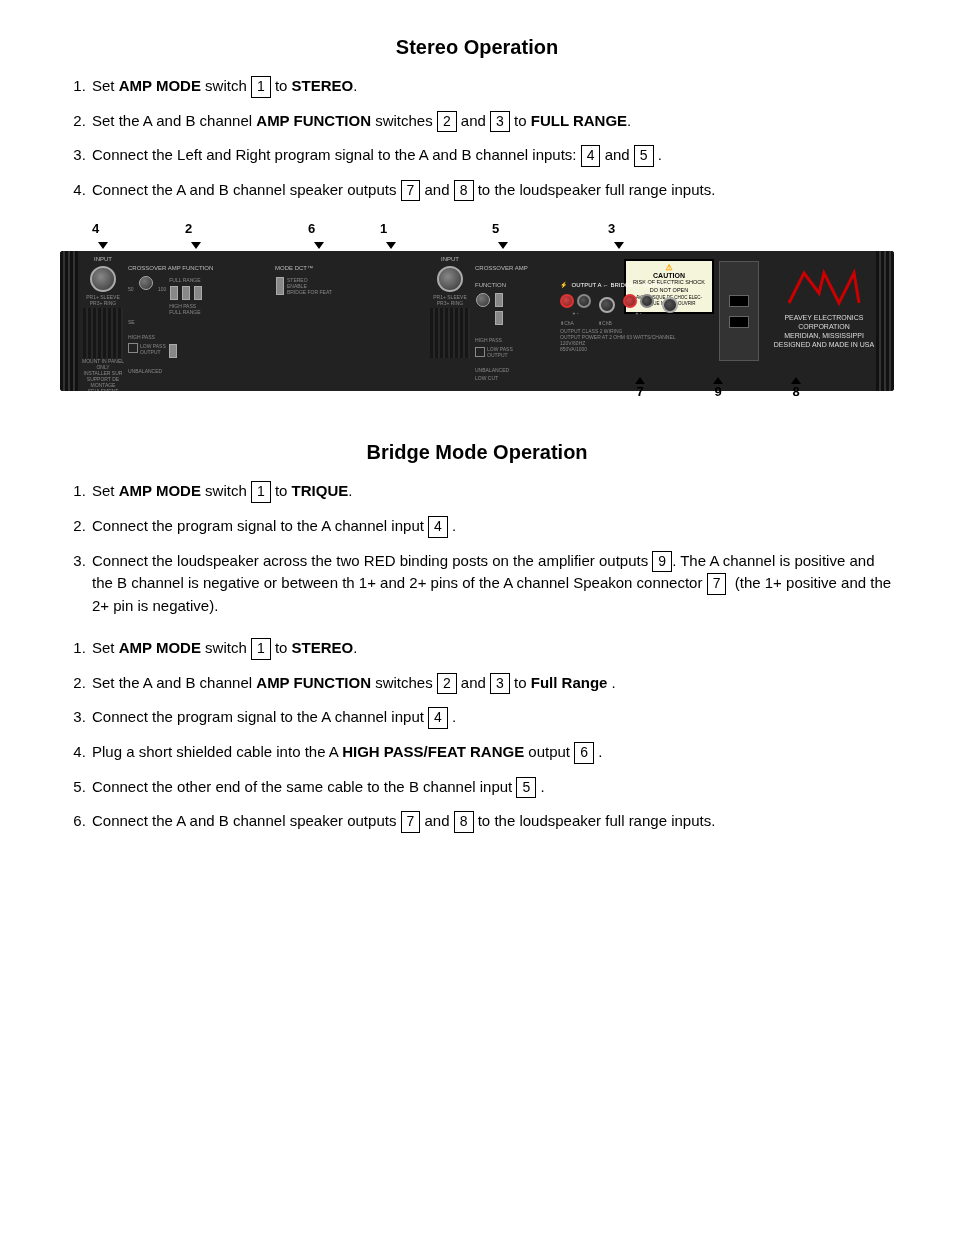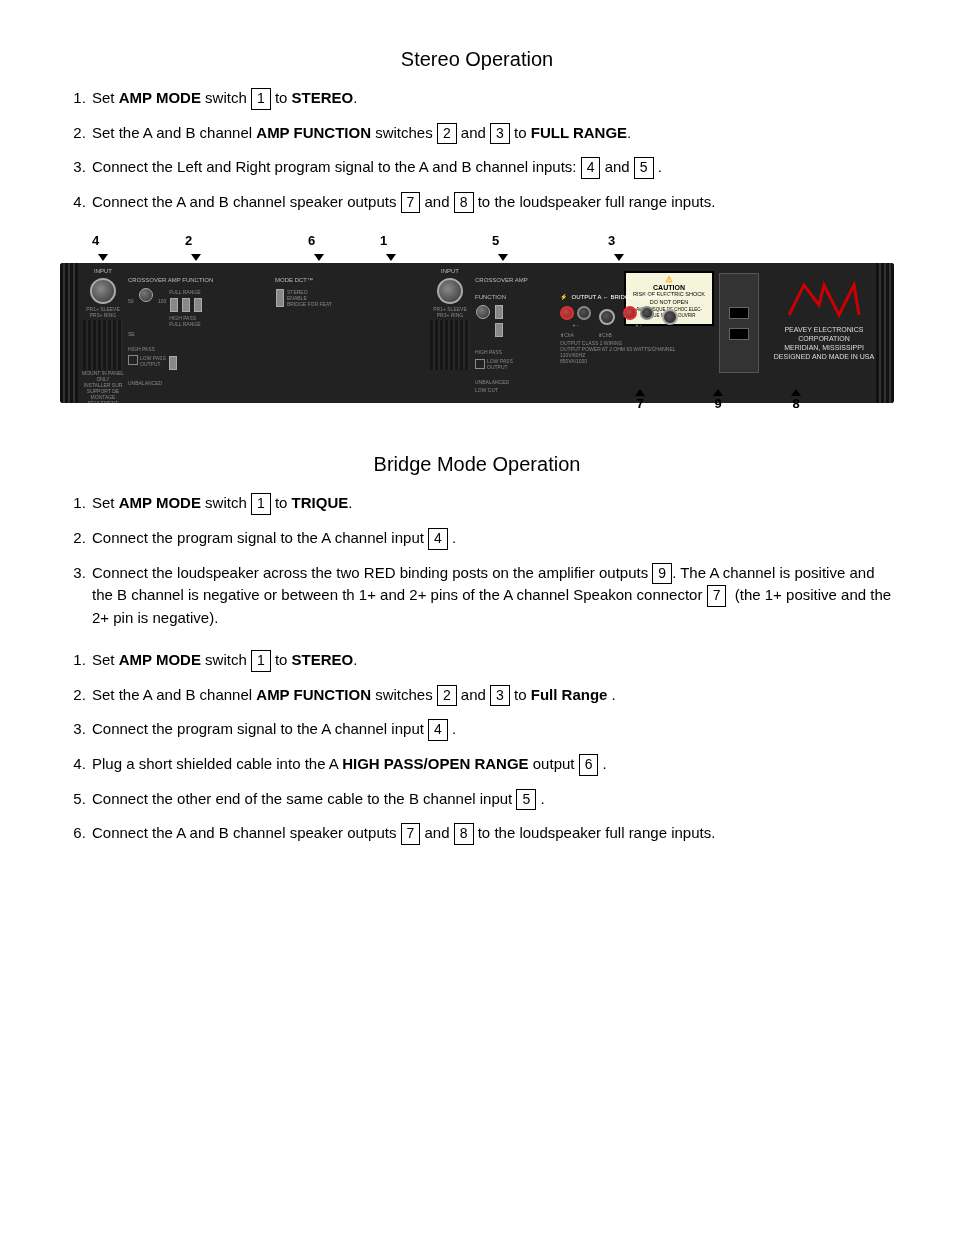--- a/index.html
+++ b/index.html
@@ -15,23 +15,23 @@
     h1 {
       text-align: center;
       font-size: 26px;
       font-weight: bold;
       font-family: 'Times New Roman', serif;
       margin-bottom: 10px;
     }
     h2 {
       text-align: center;
       font-size: 20px;
-      font-weight: normal;
+      font-weight: bold;
       margin-bottom: 16px;
-      margin-top: 18px;
+      margin-top: 6px;
     }
     .section {
       margin-bottom: 20px;
     }
     ol {
       margin-left: 30px;
       margin-bottom: 10px;
     }
     ol li {
       margin-bottom: 8px;
@@ -386,21 +386,21 @@
       <li>
         Set <strong>AMP MODE</strong> switch <span class="num-box">1</span> to <strong>STEREO</strong>.
       </li>
       <li>
         Set the A and B channel <strong>AMP FUNCTION</strong> switches <span class="num-box">2</span> and <span class="num-box">3</span> to <strong>Full Range</strong> .
       </li>
       <li>
         Connect the program signal to the A channel input <span class="num-box">4</span> .
       </li>
       <li>
-        Plug a short shielded cable into the A <strong>HIGH PASS/OPEN RANGE</strong> output <span class="num-box">6</span> .
+        Plug a short shielded cable into the A <strong>HIGH PASS/FEAT RANGE</strong> output <span class="num-box">6</span> .
       </li>
       <li>
         Connect the other end of the same cable to the B channel input <span class="num-box">5</span> .
       </li>
       <li>
         Connect the A and B channel speaker outputs <span class="num-box">7</span> and <span class="num-box">8</span> to the loudspeaker full range inputs.
       </li>
     </ol>
   </div>
 

